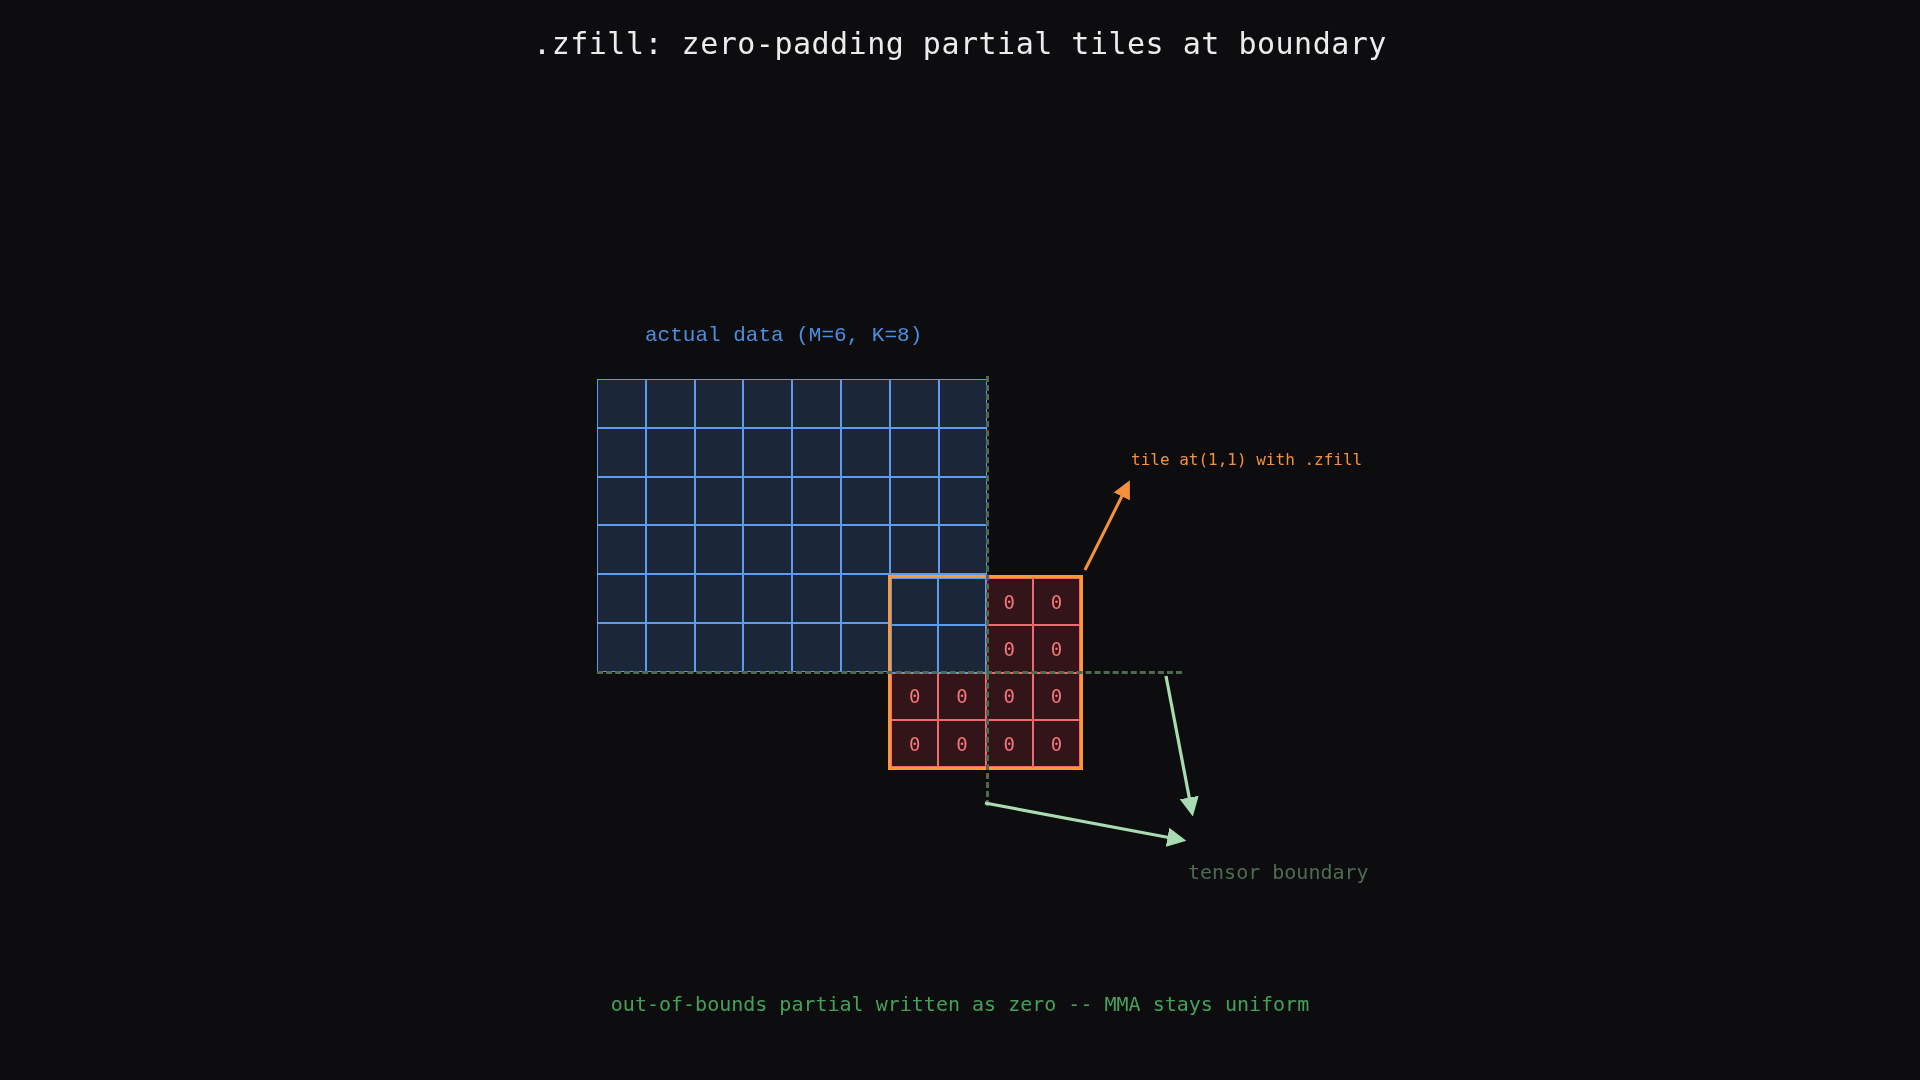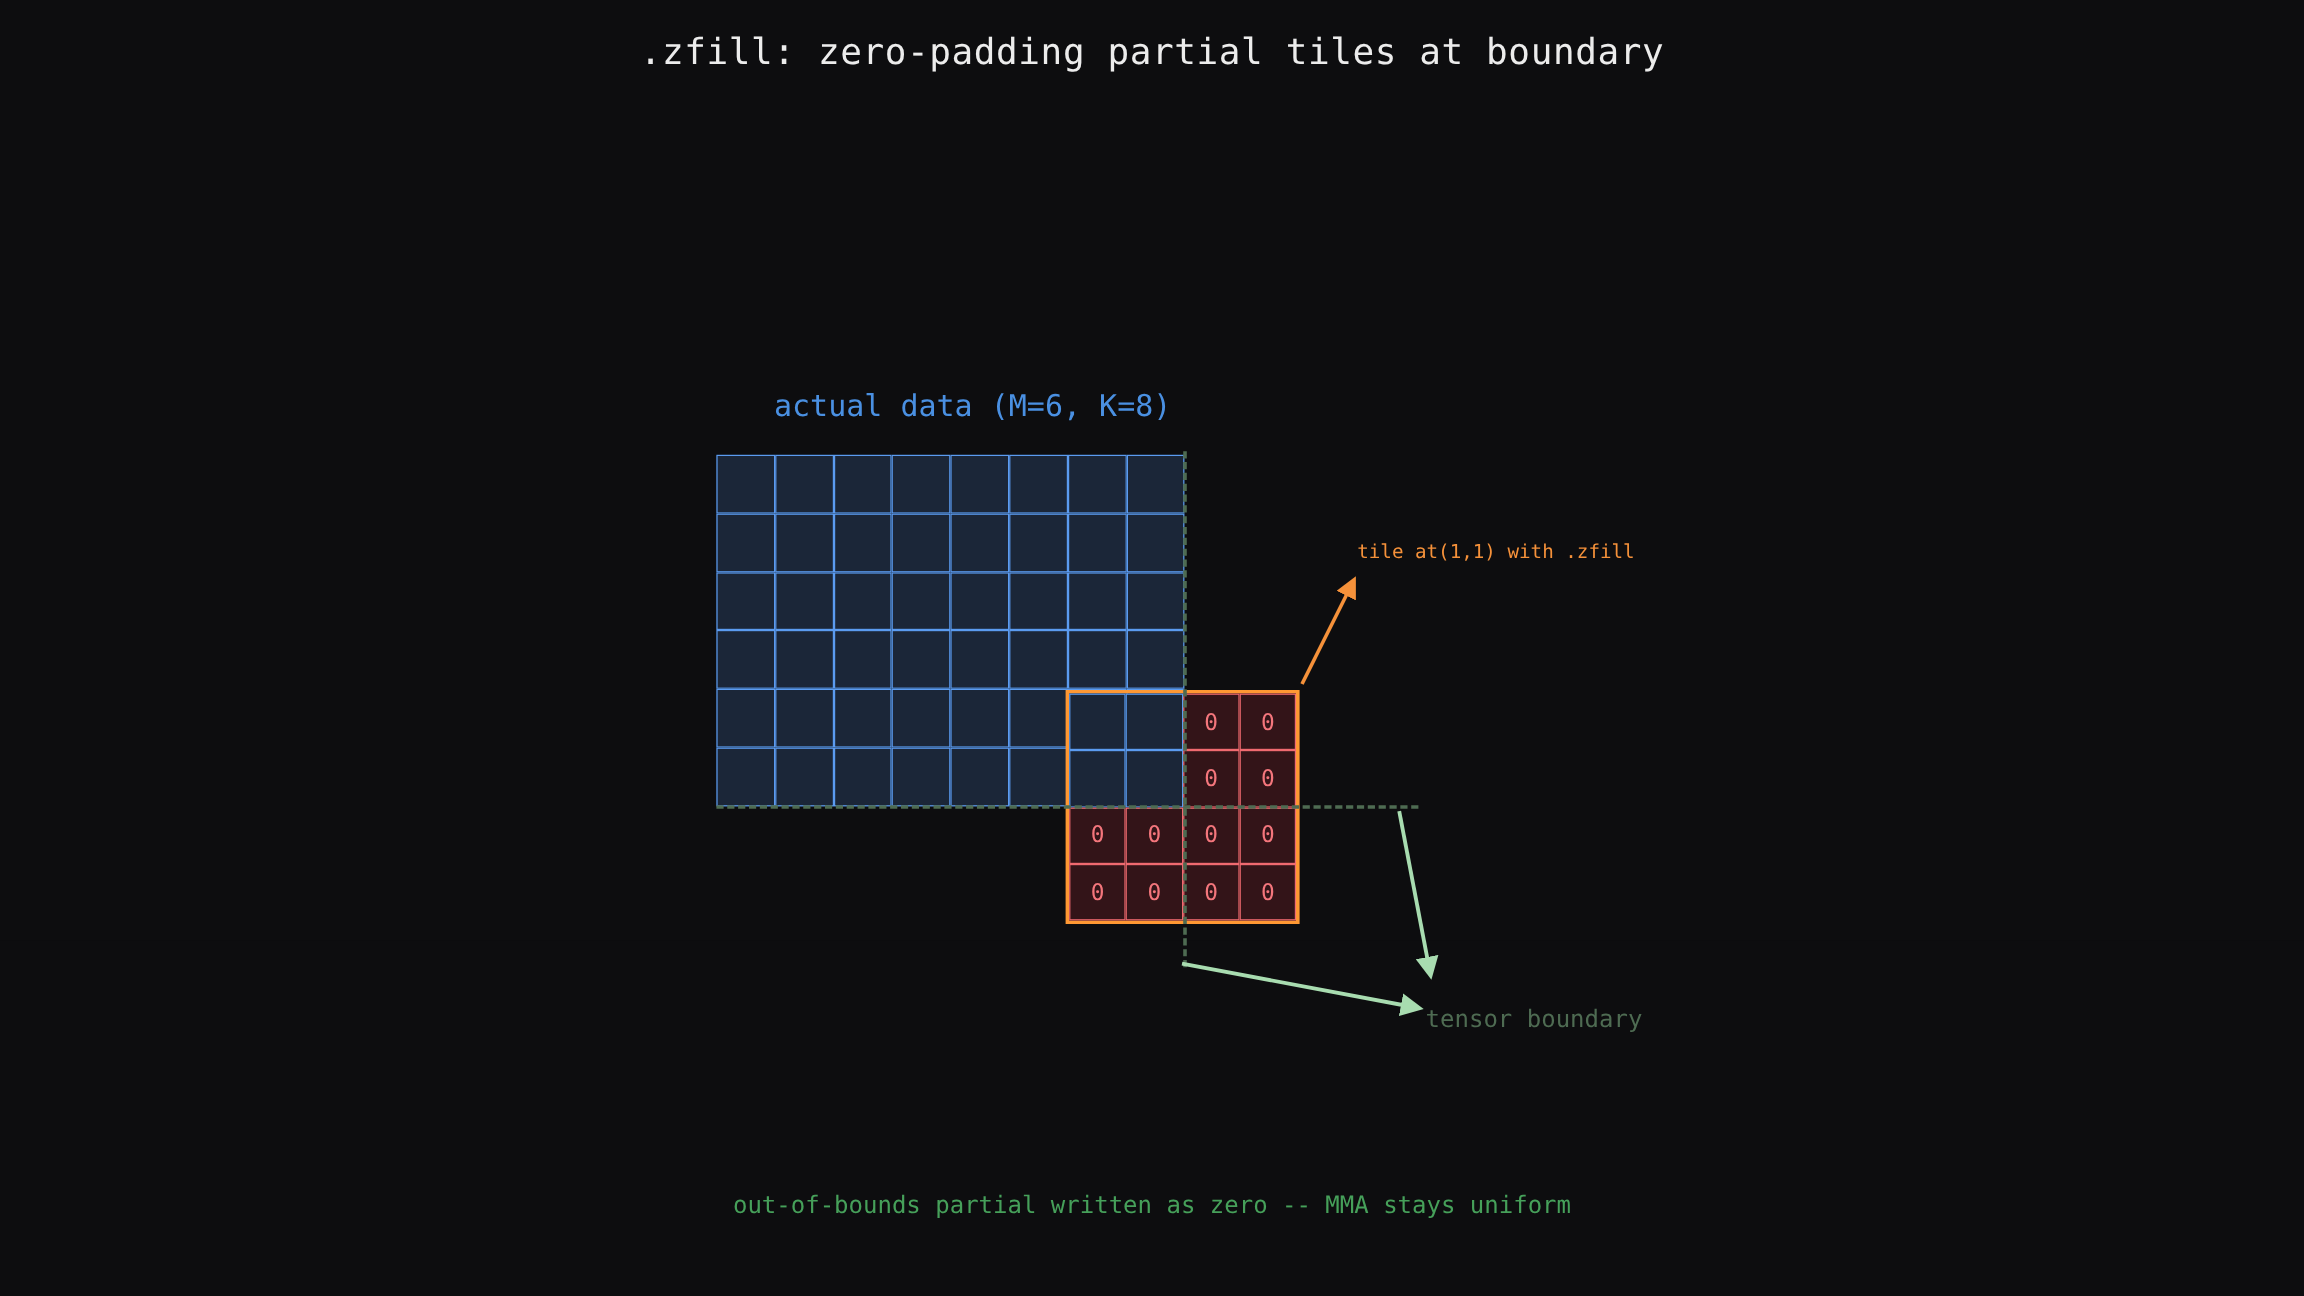--- a/index.html
+++ b/index.html
@@ -33,23 +33,24 @@
     letter-spacing: 0.5px;
     color: #ececec;
     white-space: pre;
   }
 
   
   #grid-label {
     position: absolute;
     left: 645px;
     top: 324px;
-    font-size: 25px;
+    font-size: 21px;
     color: #4a90e2;
     white-space: pre;
+    font-family: Liberation Mono, monospace;
   }
 
   
   #data-grid {
     position: absolute;
     left: 597px;
     top: 379px;
     display: grid;
     grid-template-columns: repeat(8, 48.8px);
     grid-template-rows: repeat(6, 48.8px);
@@ -118,21 +119,21 @@
     left: 1131px;
     top: 450px;
     font-size: 16px;
     color: #f5913a;
     white-space: pre;
     z-index: 9;
   }
   #boundary-annotation {
     position: absolute;
     left: 1188px;
-    top: 837px;
+    top: 860px;
     font-size: 20px;
     color: #4e6b52;
     white-space: pre;
     z-index: 9;
     text-align: right;
   }
 
   
   #caption {
     position: absolute;

